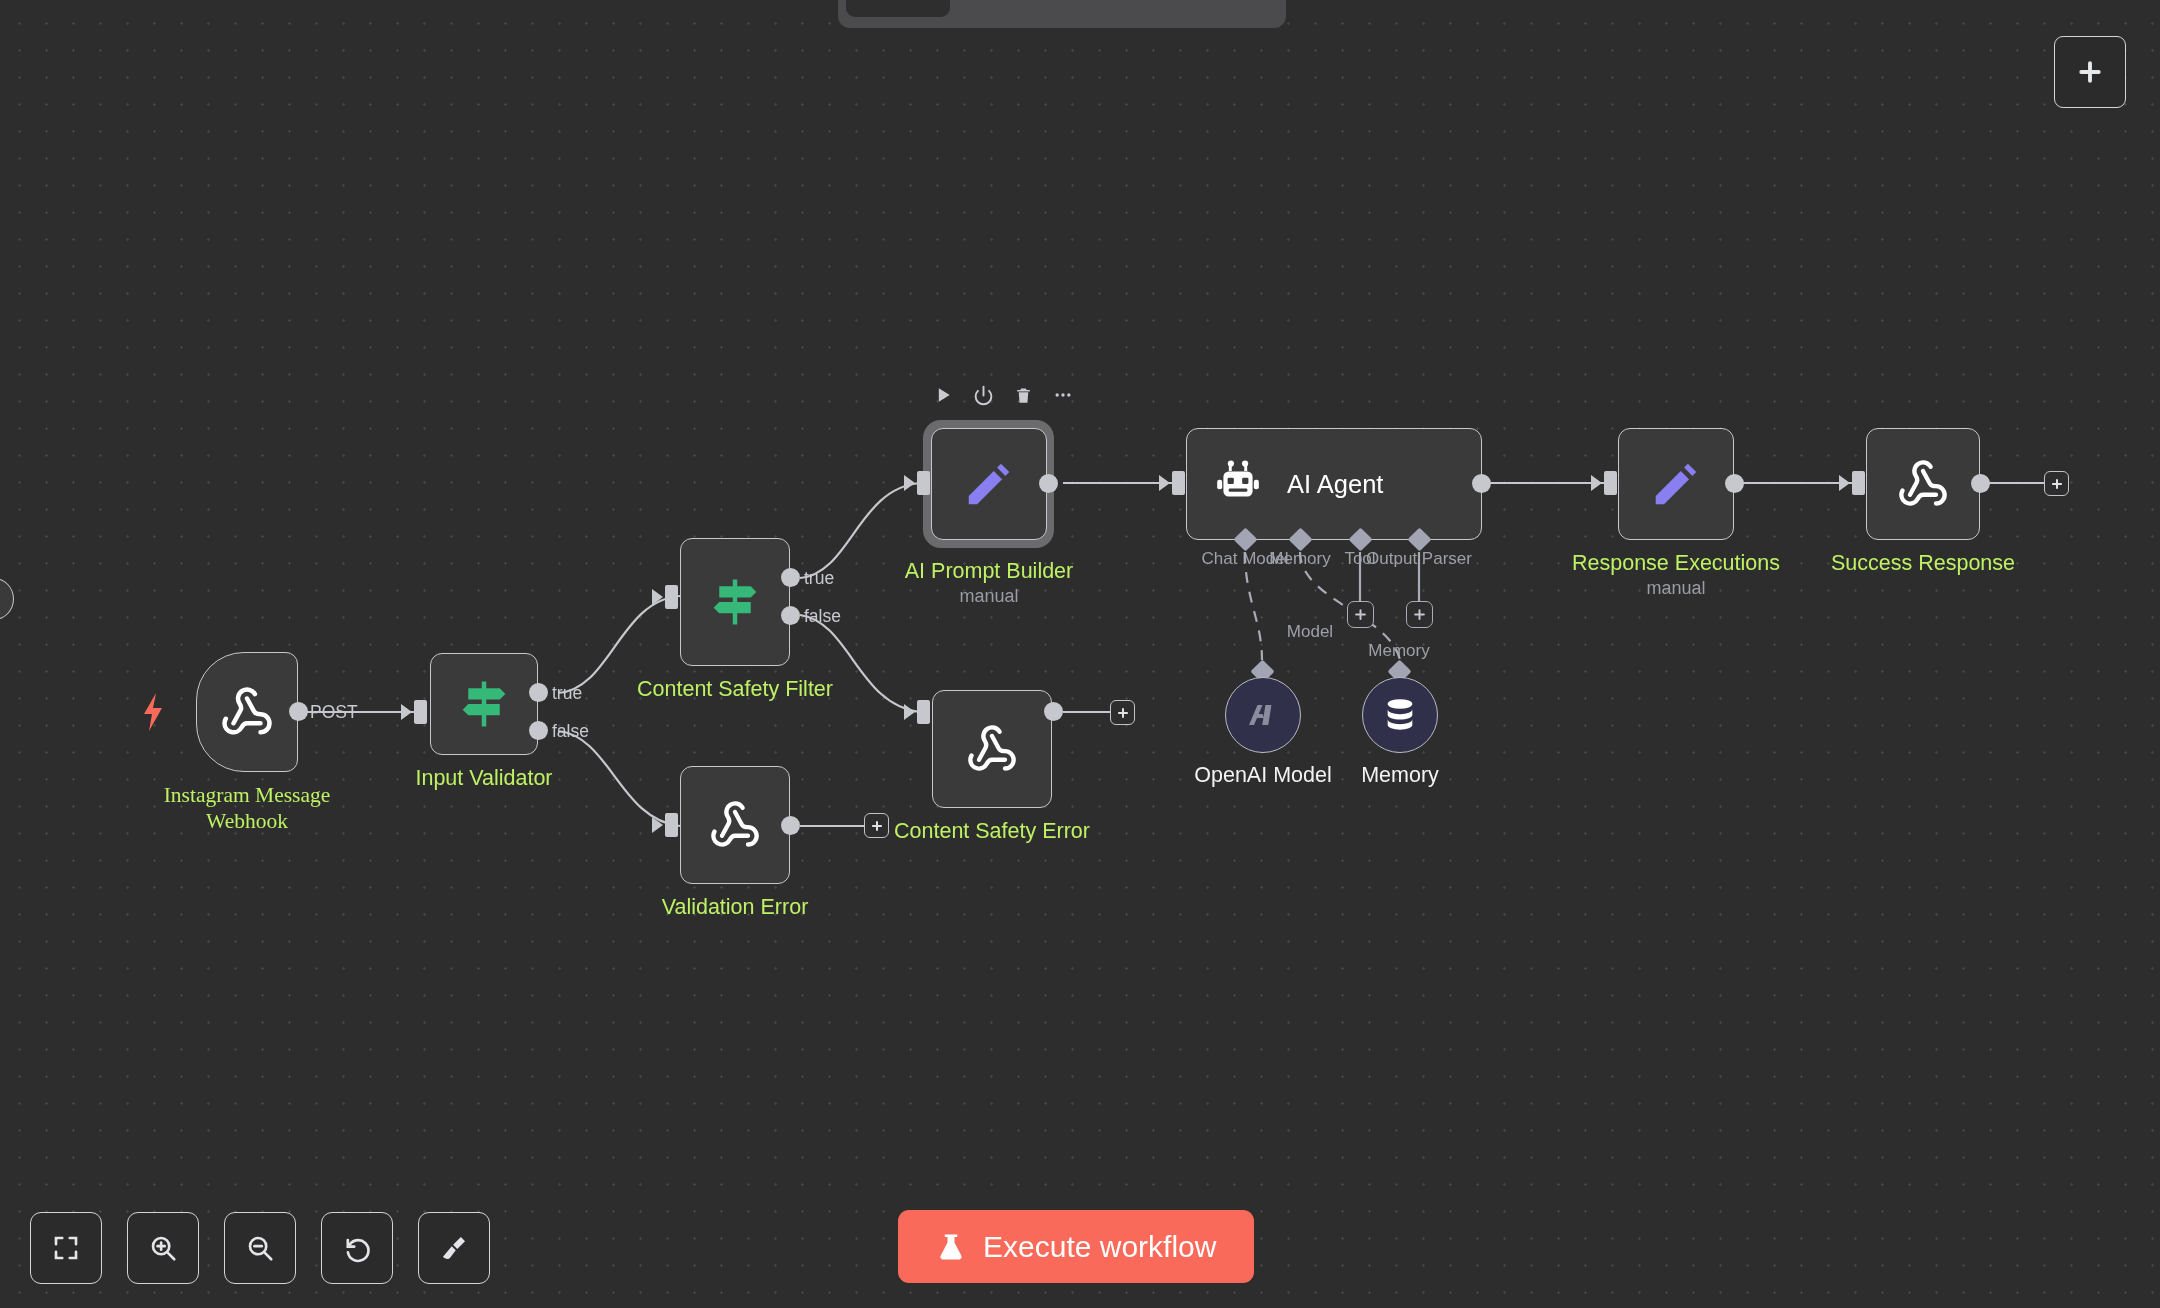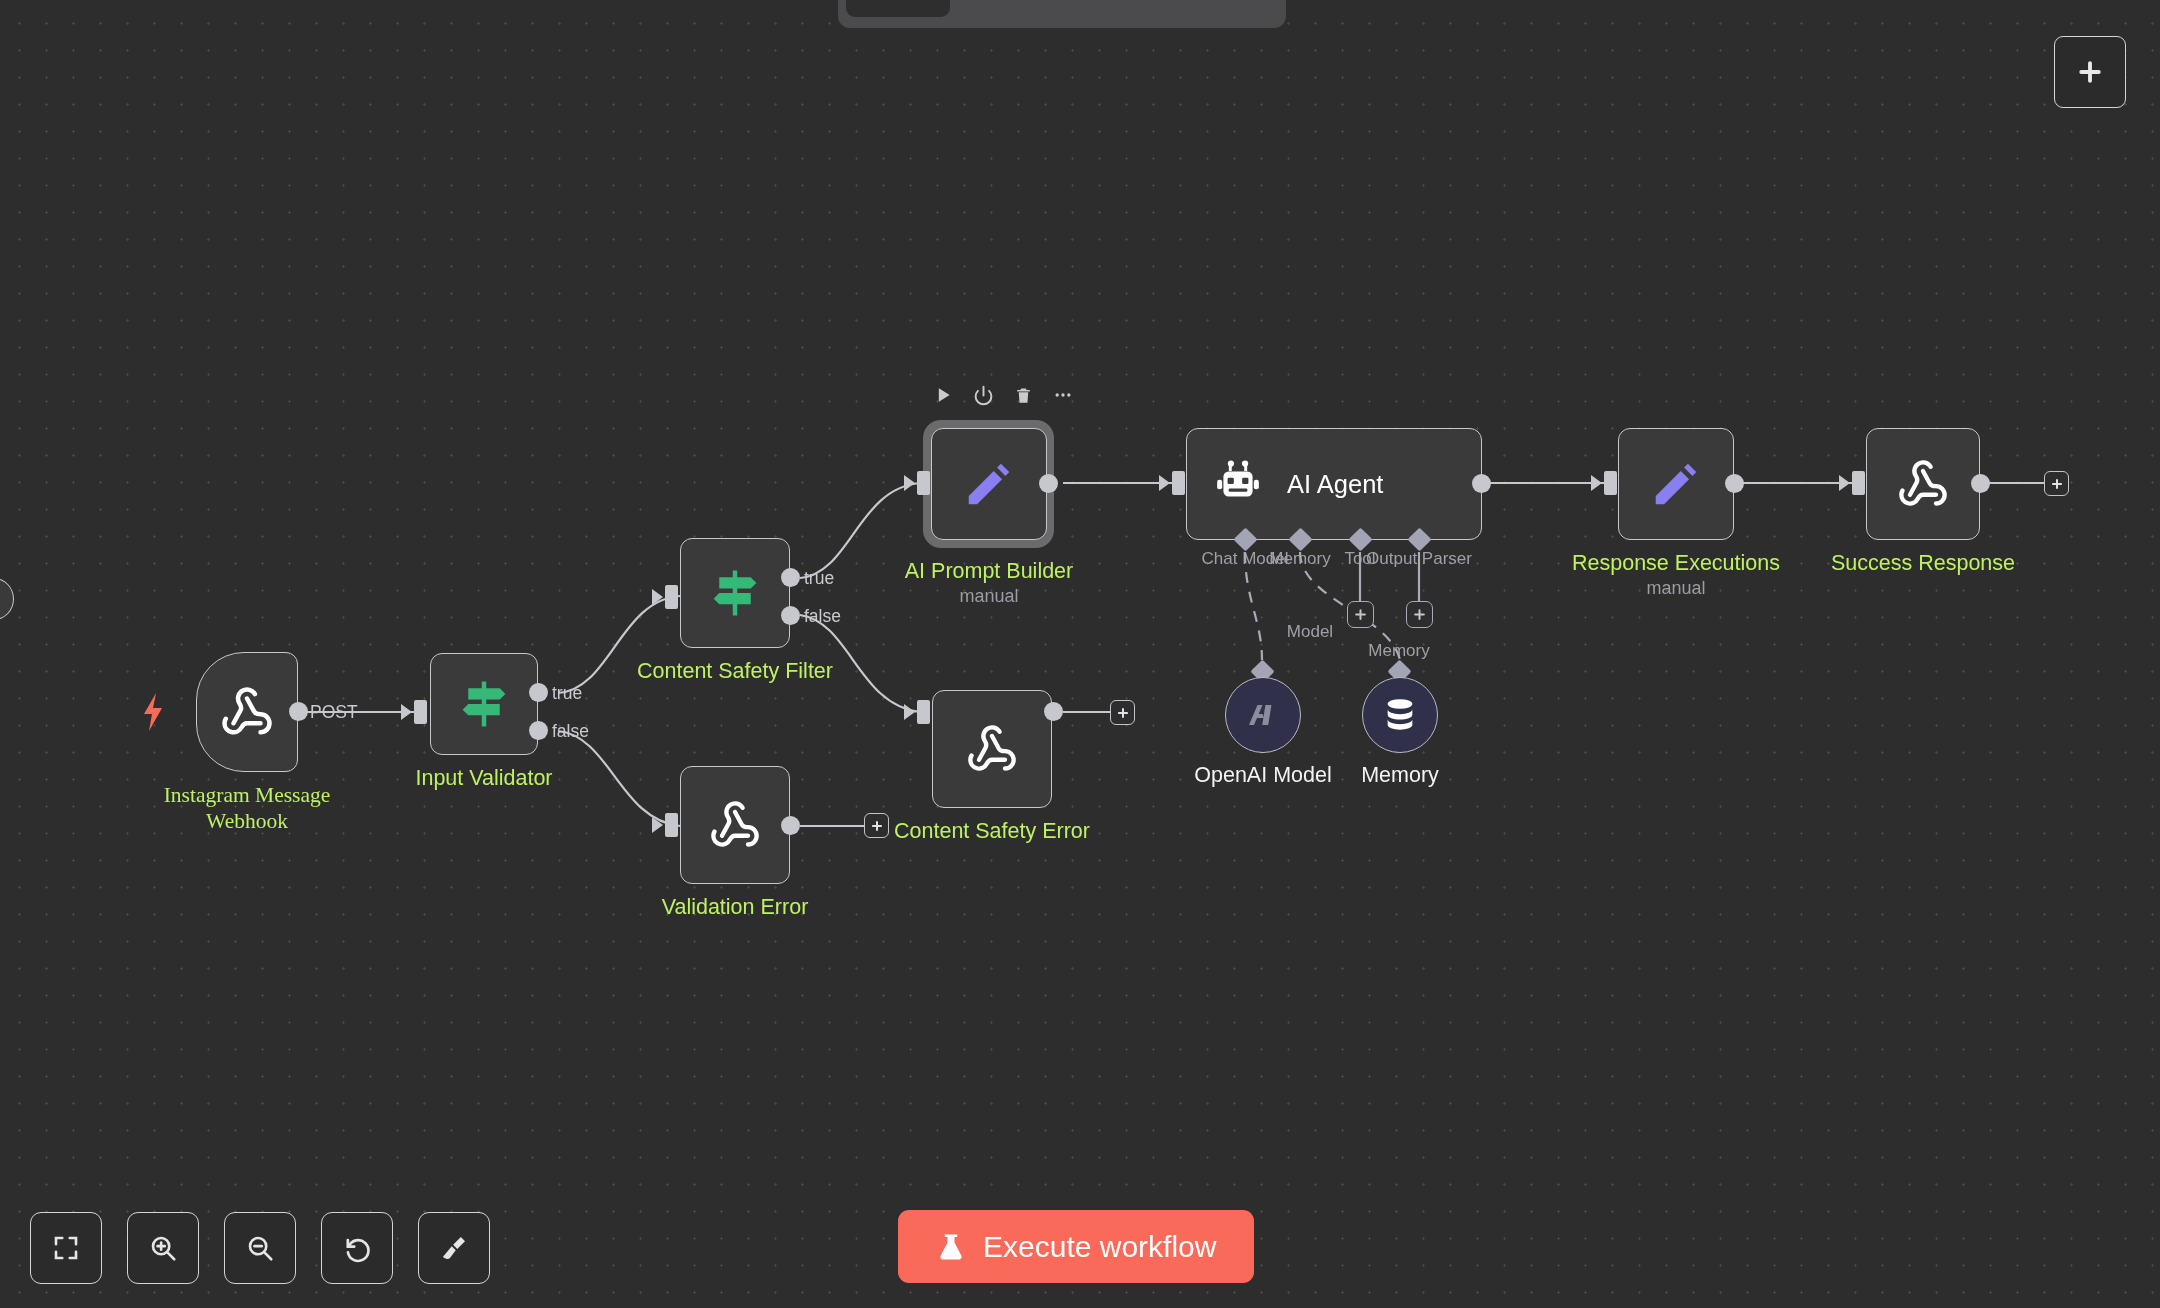--- a/index.html
+++ b/index.html
@@ -300,21 +300,21 @@
     </div>
     <div class="node-label">Input Validator</div>
   </div>
   <div class="port-out" style="left:529px; top:683px;"></div>
   <div class="port-text" style="left:552px; top:683px;">true</div>
   <div class="port-out" style="left:529px; top:721px;"></div>
   <div class="port-text" style="left:552px; top:721px;">false</div>
   <div class="port-in" style="left:414px; top:700px;"></div>
   <div class="port-arrow" style="left:401px; top:704px;"></div>
 
-  <div class="node" style="left:680px; top:538px; width:110px; height:110px;">
+  <div class="node" style="left:680px; top:538px; width:110px; height:128px;">
     <div class="node-icon" style="width:100%;">
       <svg width="54" height="54" viewBox="0 0 24 24" fill="#35b878">
         <path d="M11 2h2v4h-2z"></path>
         <path d="M13 5h6l2.5 2.6L19 10H5V5z"></path>
         <path d="M11 9h2v4h-2z"></path>
         <path d="M11 12h8v5H5l-2.5-2.4L5 12z"></path>
         <path d="M11 16h2v6h-2z"></path>
       </svg>
     </div>
     <div class="node-label">Content Safety Filter</div>

